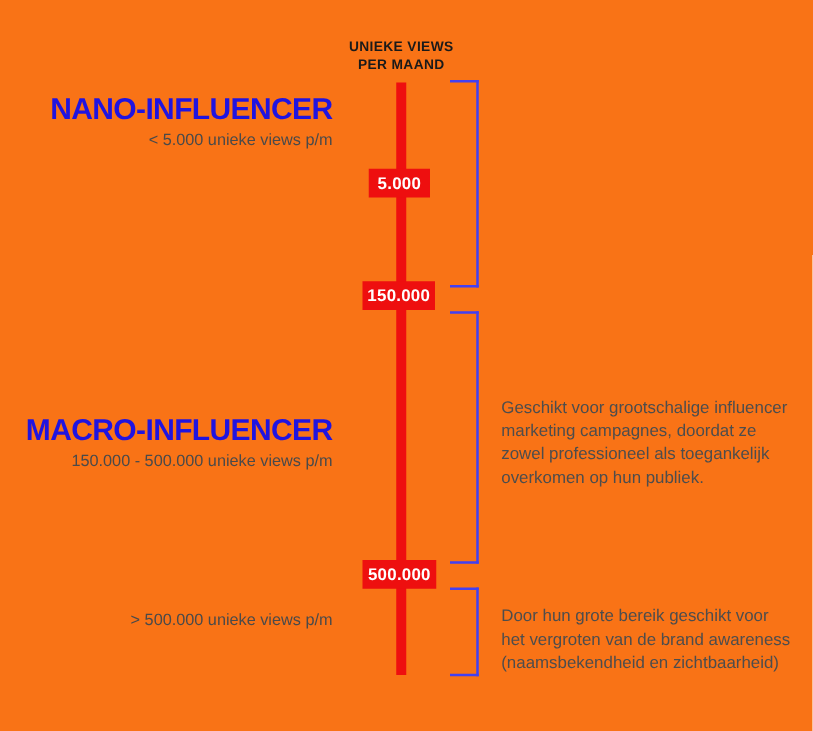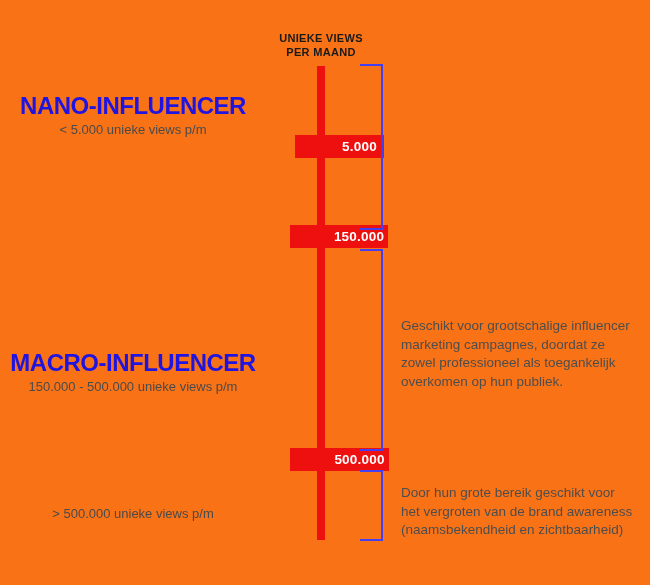--- a/index.html
+++ b/index.html
@@ -41,33 +41,31 @@
   .badge {
     position: absolute;
     background: #ee0f0f;
     color: #ffffff;
     font-size: 13.5px;
     font-weight: bold;
     display: flex;
     align-items: center;
     justify-content: center;
     letter-spacing: 0.2px;
-    padding-left: 40px;
   }
   .badge-5k    { left: 295px; top: 135px; width: 49px; height: 23px; }
   .badge-150k  { left: 290px; top: 225px; width: 58px; height: 23px; }
   .badge-500k  { left: 290px; top: 448px; width: 59px; height: 23px; }
 
   
   .tier {
     position: absolute;
     left: 0;
     width: 266px;
-    text-align: center;
-    margin-top: 18px;
+    text-align: right;
   }
   .tier-nano    { top: 74px; }
   .tier-micro   { top: 168px; }
   .tier-macro   { top: 331px; }
   .tier-premium { top: 485px; }
   .tier-name {
     font-size: 24px;
     font-weight: 800;
     color: #2014e0;
     line-height: 27px;

